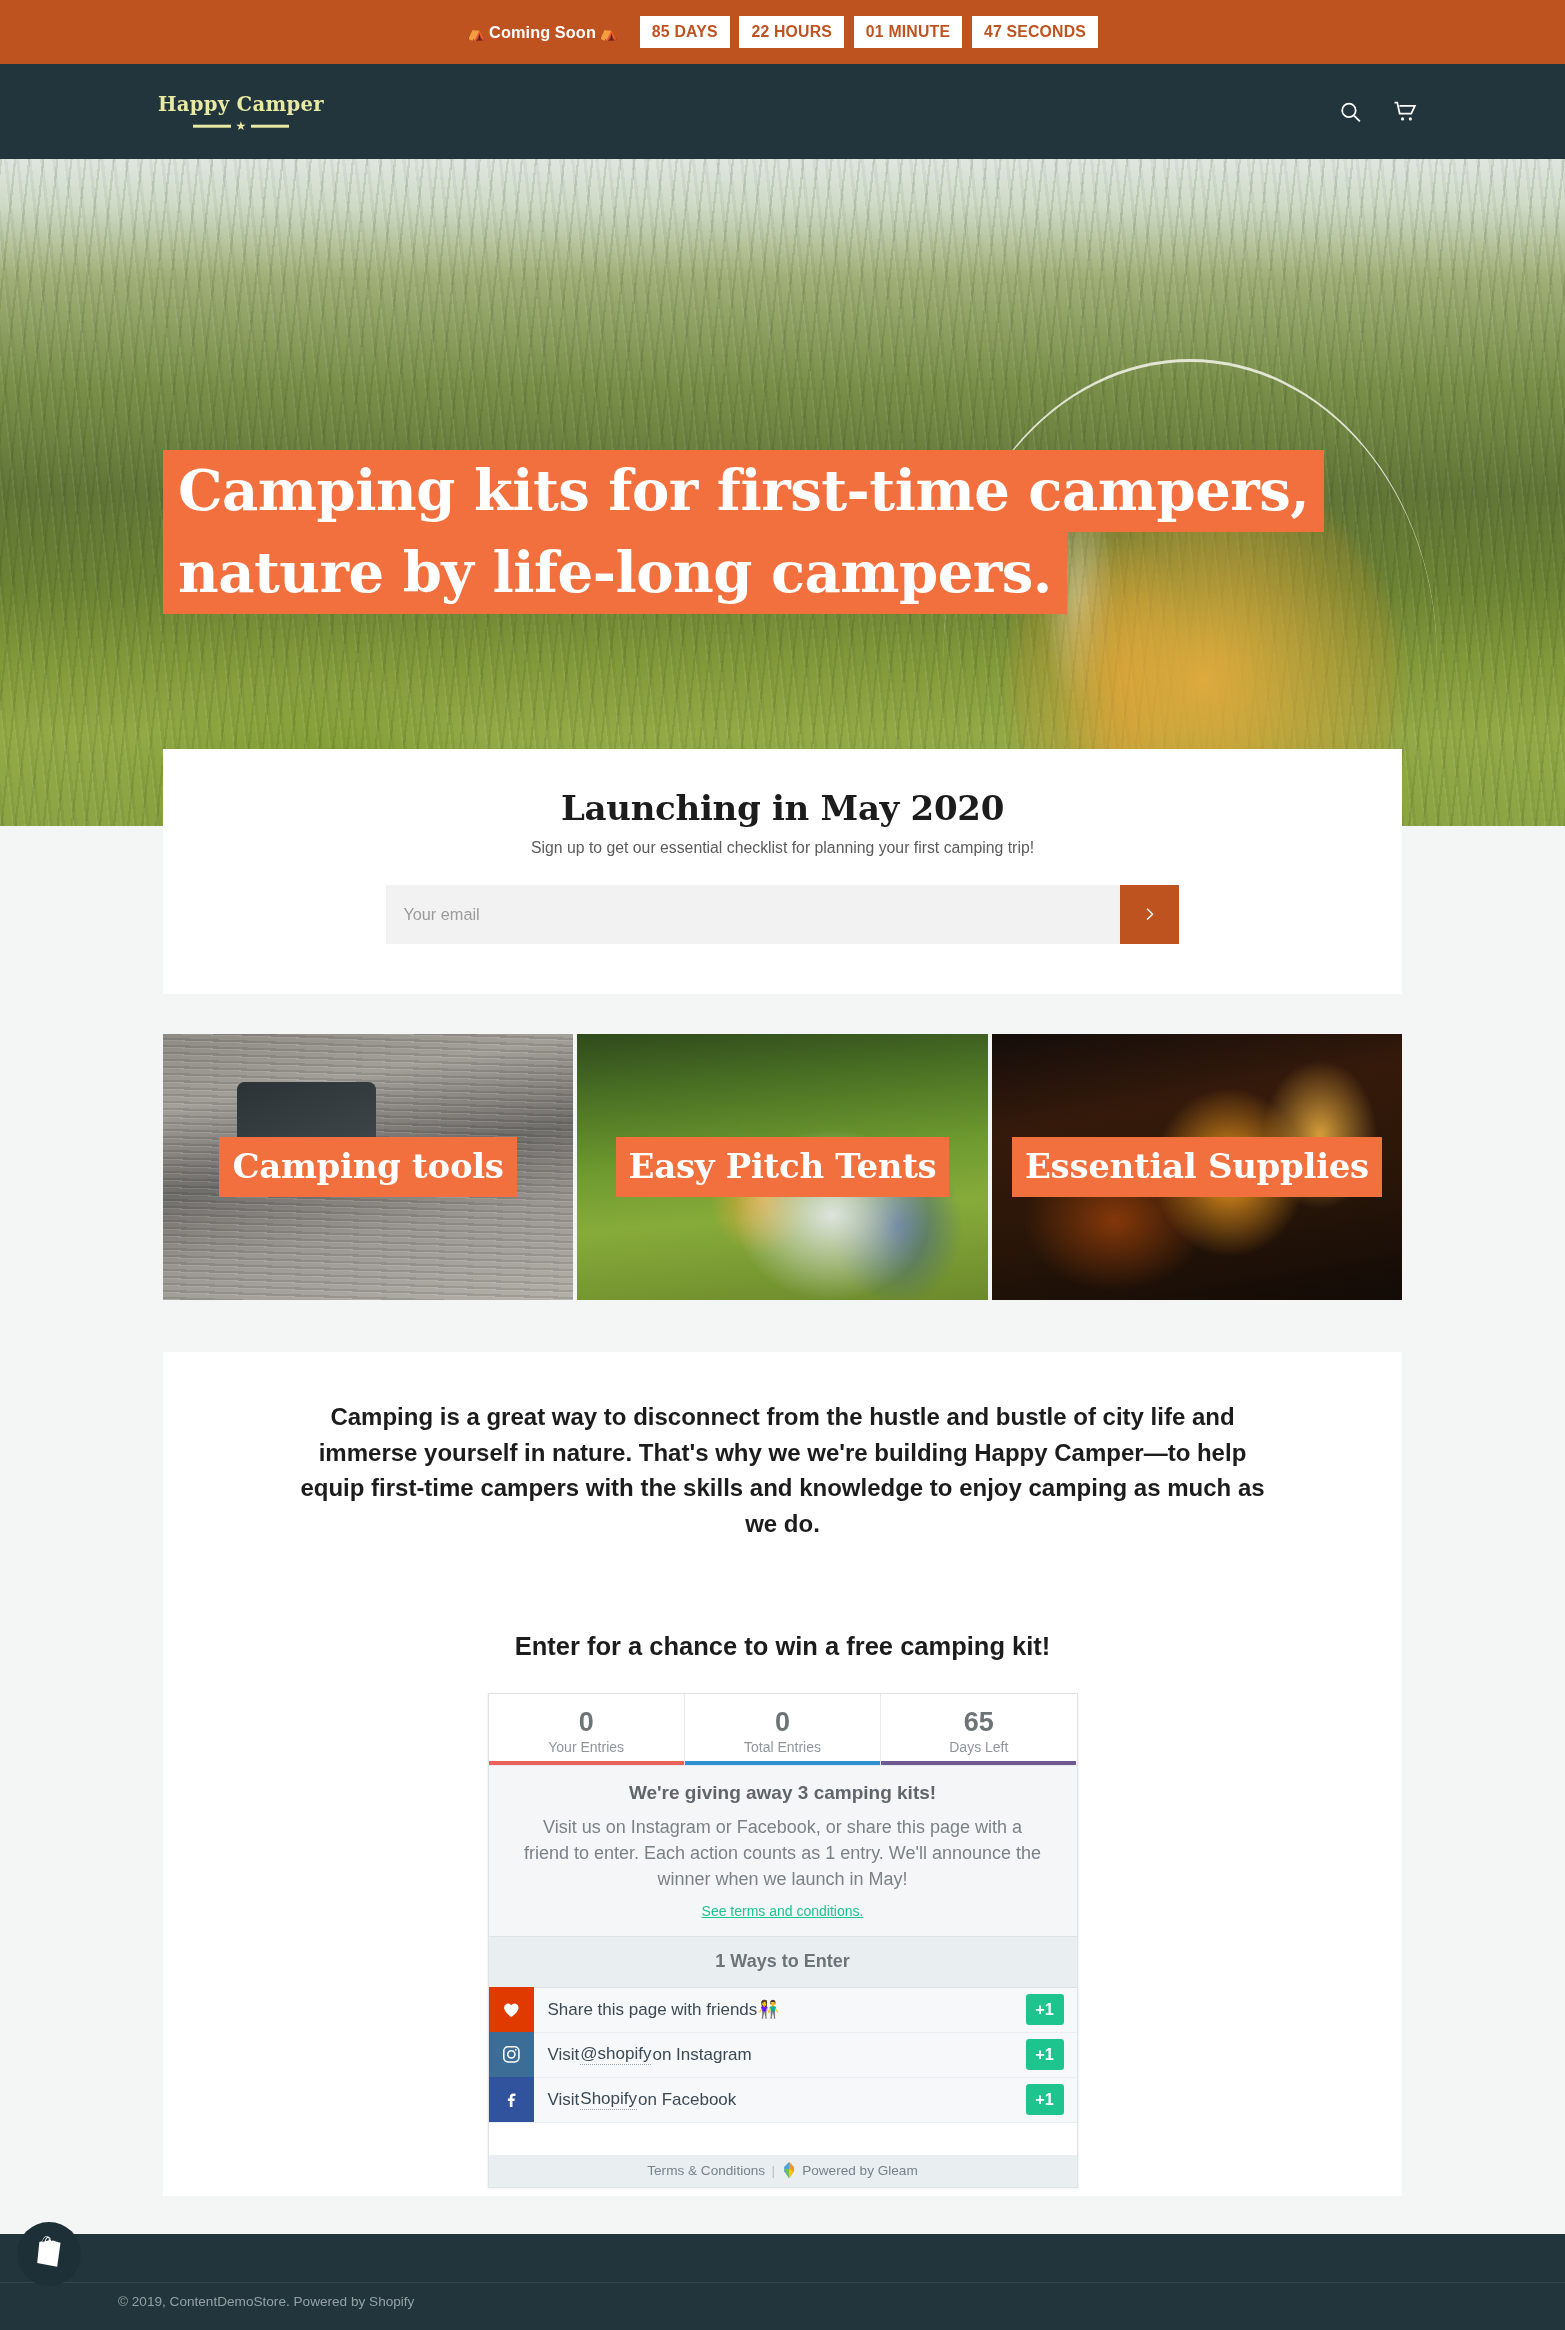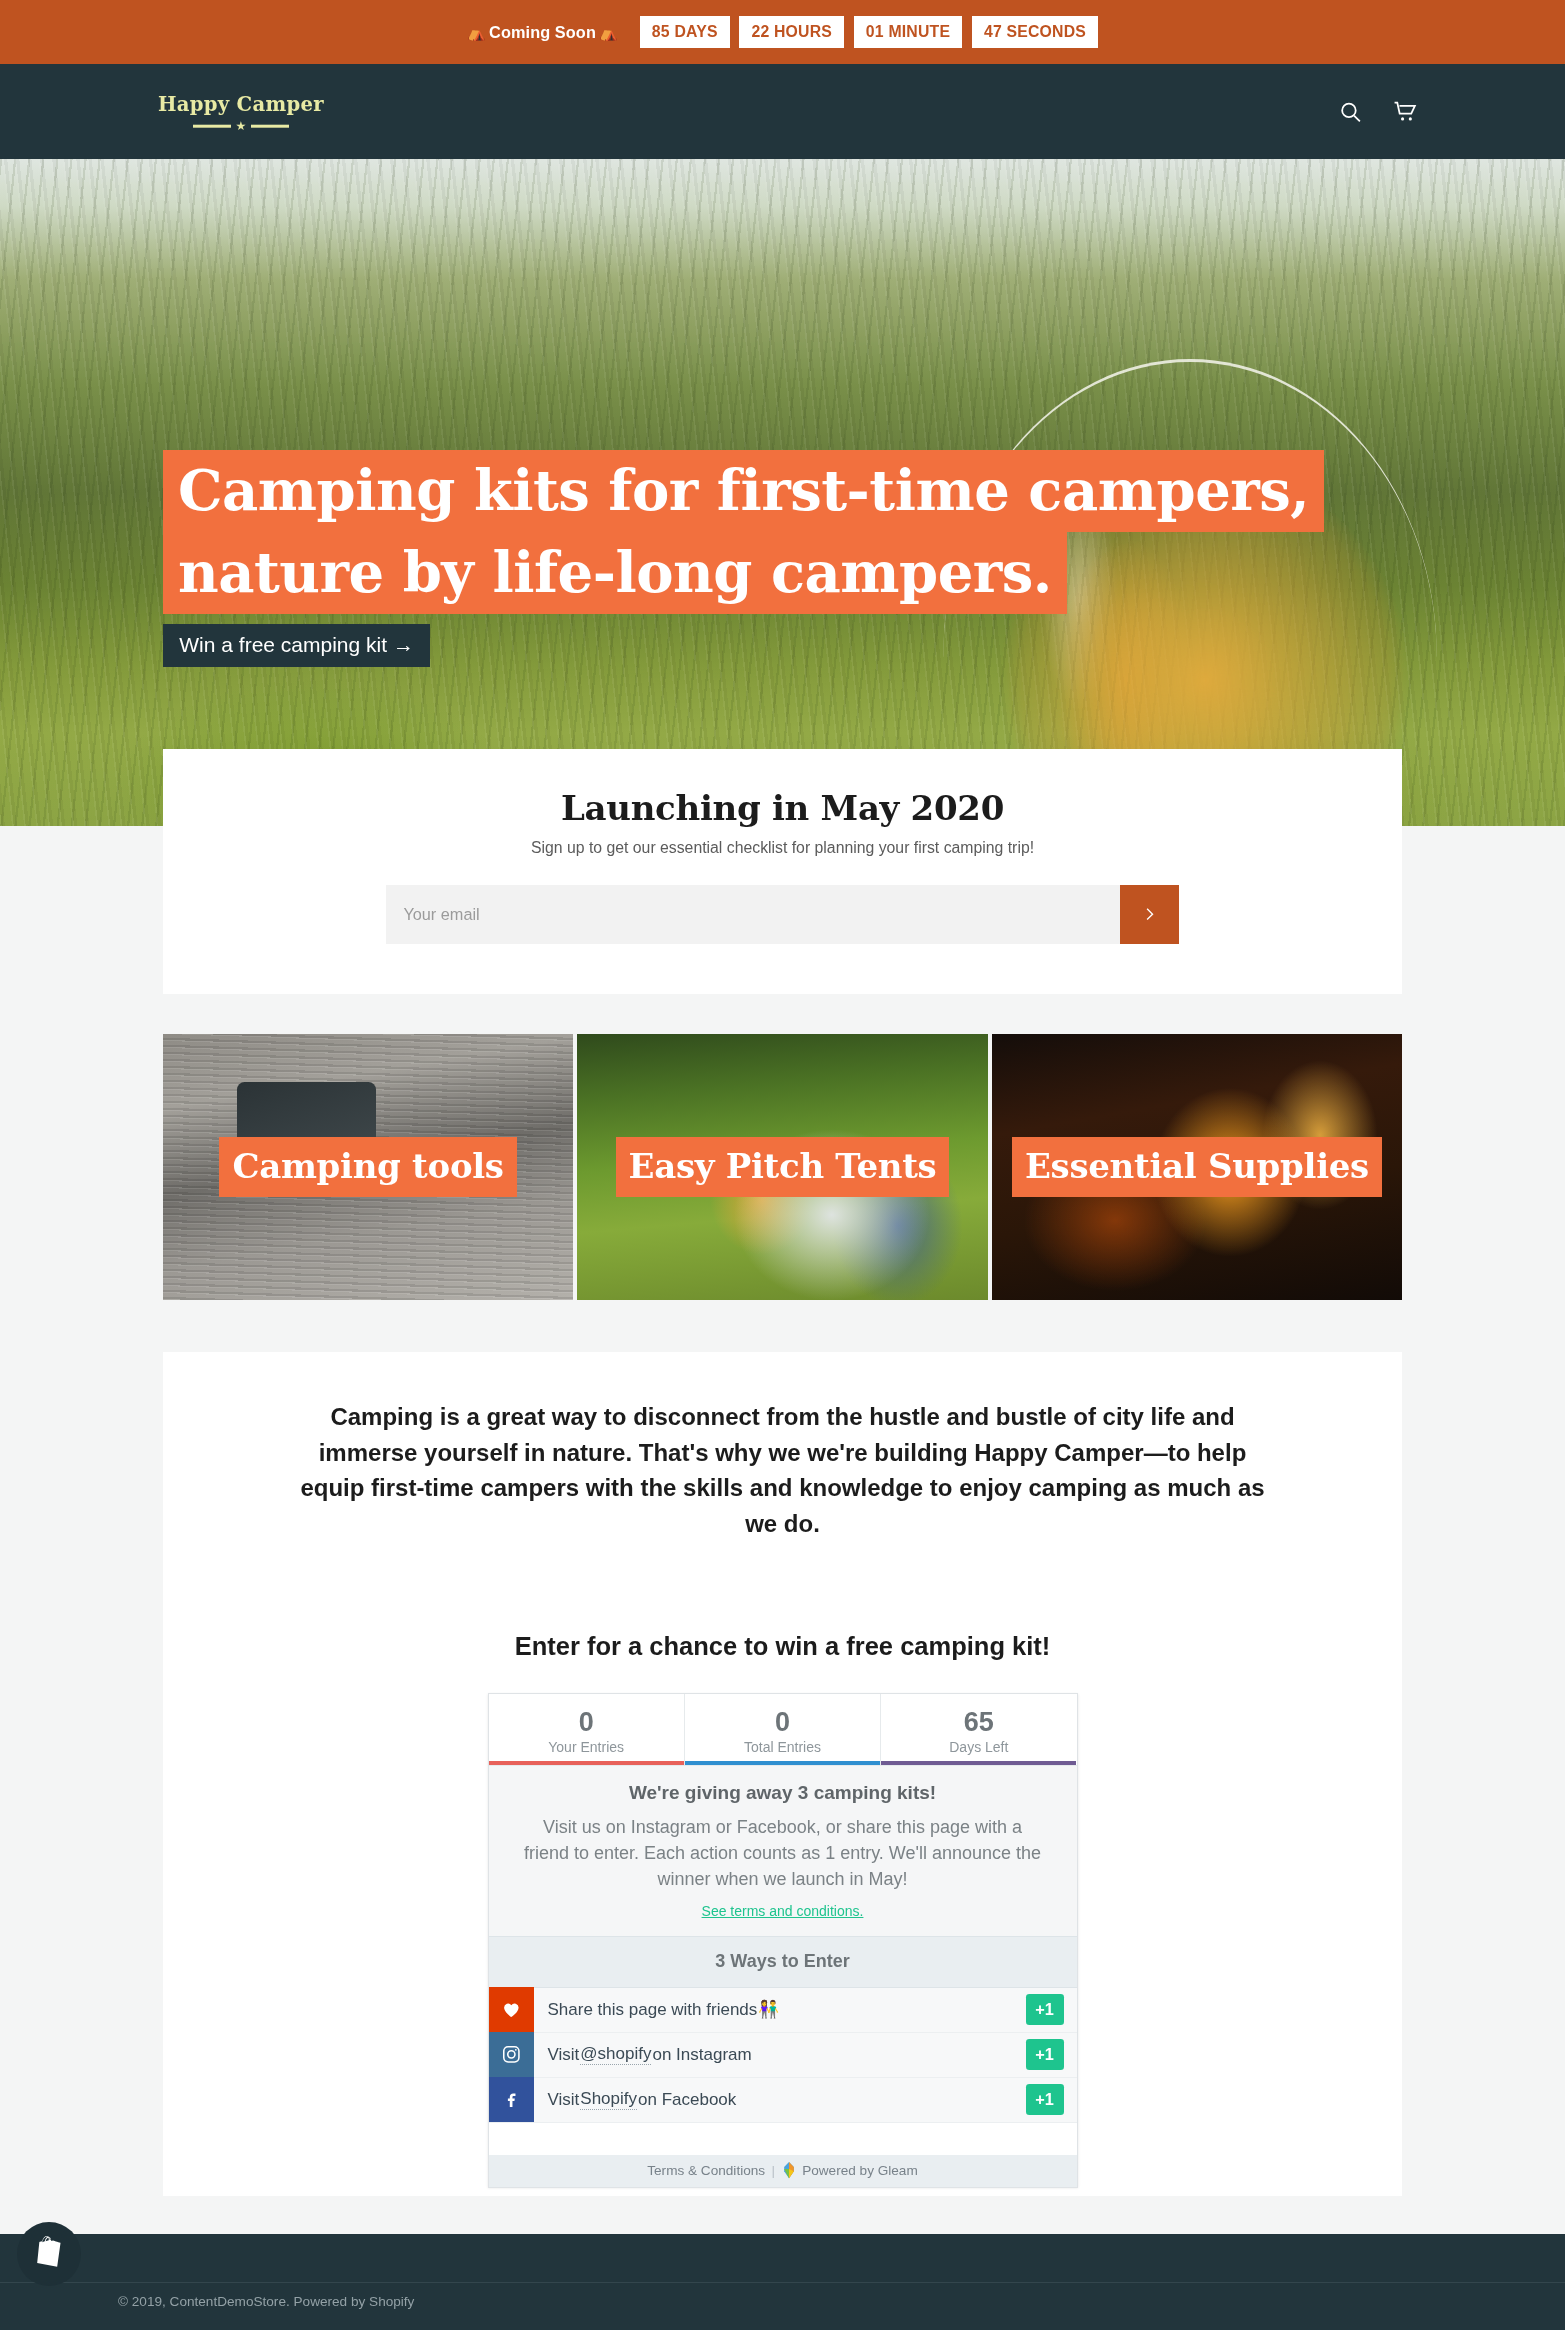--- a/index.html
+++ b/index.html
@@ -522,21 +522,20 @@
 </div>
 
 <div class="hero">
   <div class="hero-photo"></div>
   <div class="tent-outline"></div>
 </div>
 
 <div class="hero-inner">
   <div><span class="hero-line">Camping kits for first-time campers,</span></div>
   <div><span class="hero-line">nature by life-long campers.</span></div>
-  <div><a class="hero-cta">Win a free camping kit →</a></div>
 </div>
 
 <div class="signup-card">
   <div class="signup-title">Launching in May 2020</div>
   <div class="signup-sub">Sign up to get our essential checklist for planning your first camping trip!</div>
   <div class="signup-form">
     <input class="signup-input" type="text" placeholder="Your email" style="">
     <button class="signup-submit">
       <span>
         <svg class="chev-right" viewBox="0 0 24 24" fill="none" stroke="#ffffff" stroke-width="2">
@@ -588,21 +587,21 @@
         <div class="underbar" style="background:#6f5b93"></div>
       </div>
     </div>
 
     <div class="gleam-body">
       <h3>We're giving away 3 camping kits!</h3>
       <div class="desc">Visit us on Instagram or Facebook, or share this page with a friend to enter. Each action counts as 1 entry. We'll announce the winner when we launch in May!</div>
       <a class="gleam-terms-link">See terms and conditions.</a>
     </div>
 
-    <div class="gleam-ways">3 Ways to Enter</div>
+    <div class="gleam-ways">1 Ways to Enter</div>
 
     <div class="entry-row">
       <div class="entry-icon heart">
         <svg viewBox="0 0 24 24" fill="#ffffff">
             <path d="M12 21s-8.4-5.3-8.4-11A4.7 4.7 0 0 1 12 7.2 4.7 4.7 0 0 1 20.4 10c0 5.7-8.4 11-8.4 11z"></path>
           </svg>
       </div>
       <div class="entry-text">
         <span>Share this page with friends</span>
         <span>👫</span>

